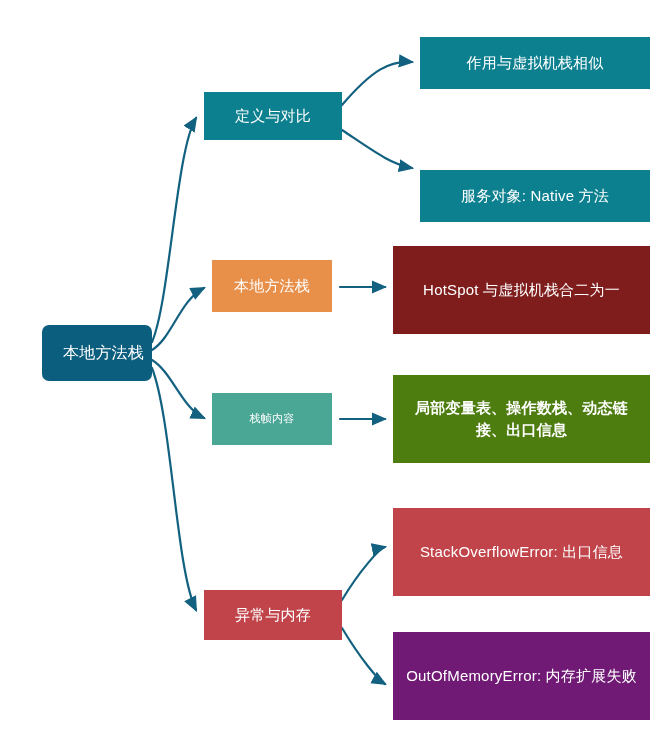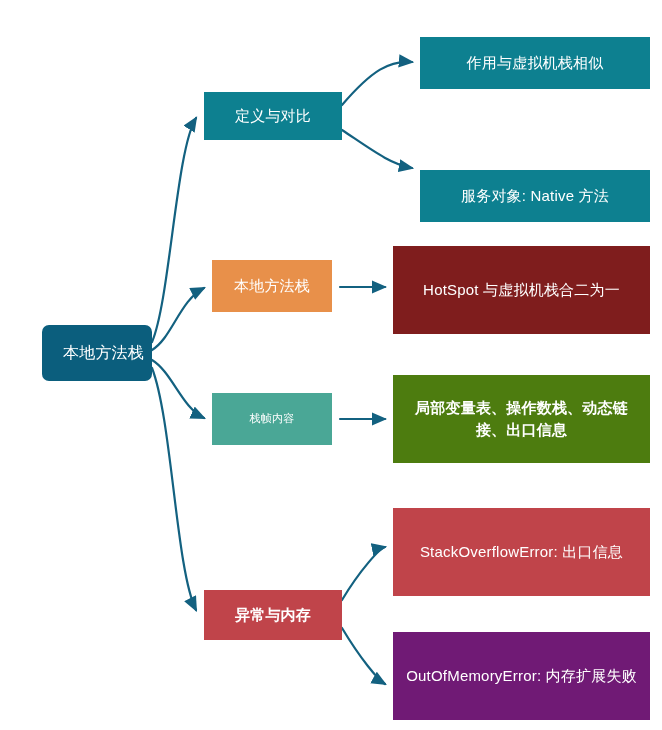--- a/index.html
+++ b/index.html
@@ -95,21 +95,21 @@
       </div>
       <div class="node rect" style="left: 393px; top: 246px; width: 257px; height: 88px; background: #7f1d1d; color: rgb(255, 255, 255); font-size: 15px;">
         <span class="node-label">HotSpot 与虚拟机栈合二为一</span>
       </div>
       <div class="node rect" style="left: 212px; top: 393px; width: 120px; height: 52px; background: rgb(74, 167, 150); color: rgb(255, 255, 255); font-size: 11px;">
         <span class="node-label">栈帧内容</span>
       </div>
       <div class="node rect" style="left: 393px; top: 375px; width: 257px; height: 88px; background: #4d7c0f; color: rgb(255, 255, 255); font-size: 15px; font-weight: bold;">
         <span class="node-label">局部变量表、操作数栈、动态链接、出口信息</span>
       </div>
-      <div class="node rect" style="left: 204px; top: 590px; width: 138px; height: 50px; background: rgb(192, 68, 74); color: rgb(255, 255, 255); font-size: 15px; font-weight: bold;">
+      <div class="node rect" style="left: 204px; top: 590px; width: 138px; height: 50px; background: rgb(192, 68, 74); color: rgb(255, 255, 255); font-size: 15px;">
         <span class="node-label">异常与内存</span>
       </div>
       <div class="node rect" style="left: 393px; top: 508px; width: 257px; height: 88px; background: rgb(192, 68, 74); color: rgb(255, 255, 255); font-size: 15px;">
         <span class="node-label">StackOverflowError: 出口信息</span>
       </div>
       <div class="node rect" style="left: 393px; top: 632px; width: 257px; height: 88px; background: #701a75; color: rgb(255, 255, 255); font-size: 15px;">
         <span class="node-label">OutOfMemoryError: 内存扩展失败</span>
       </div>
     </div>
 

